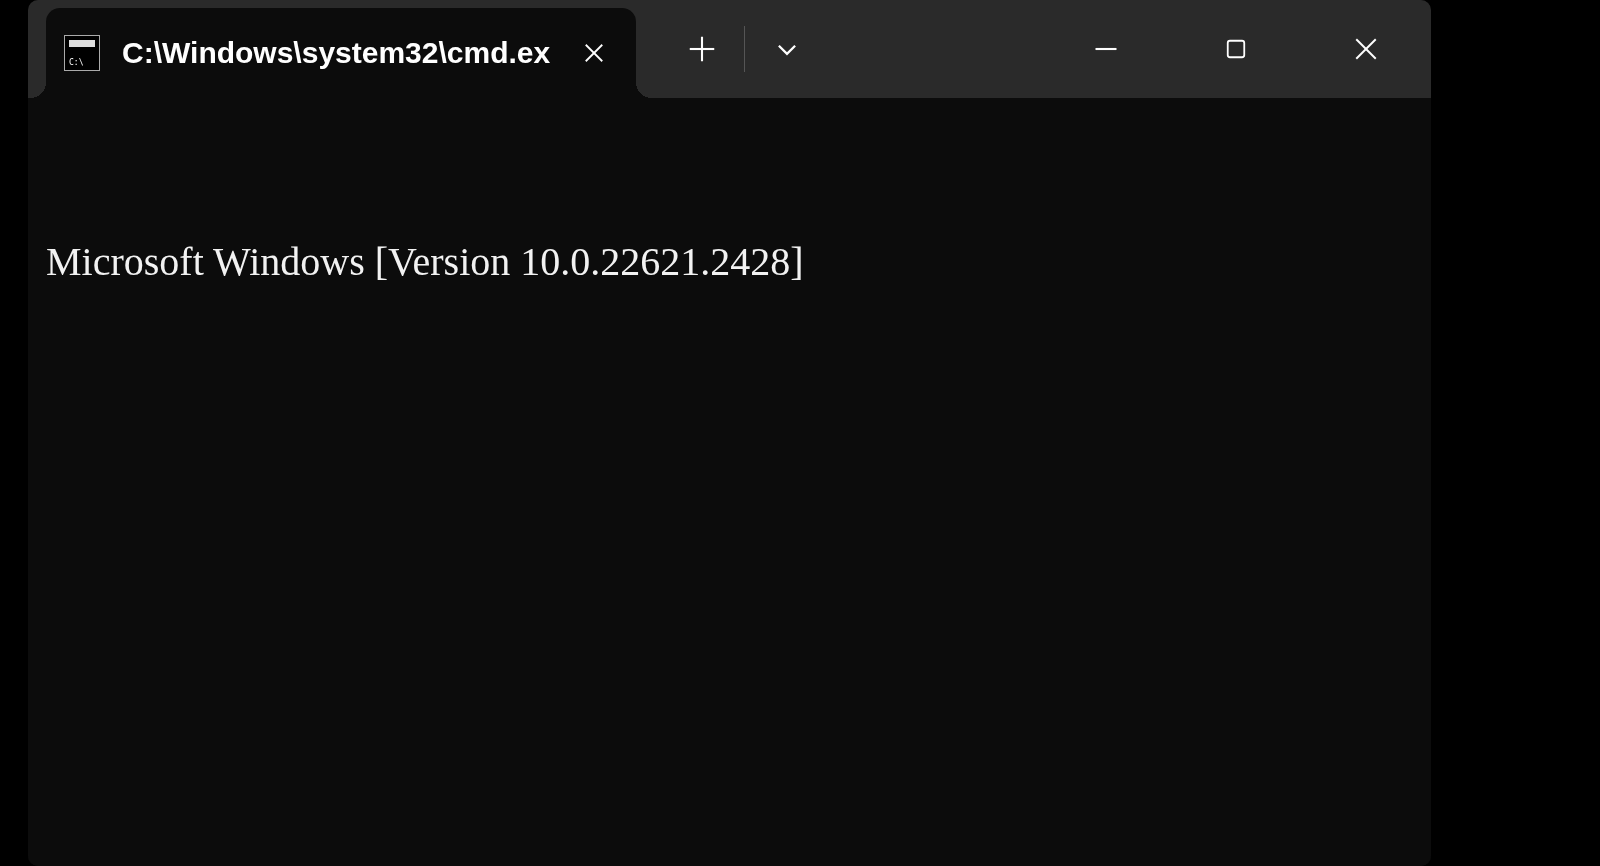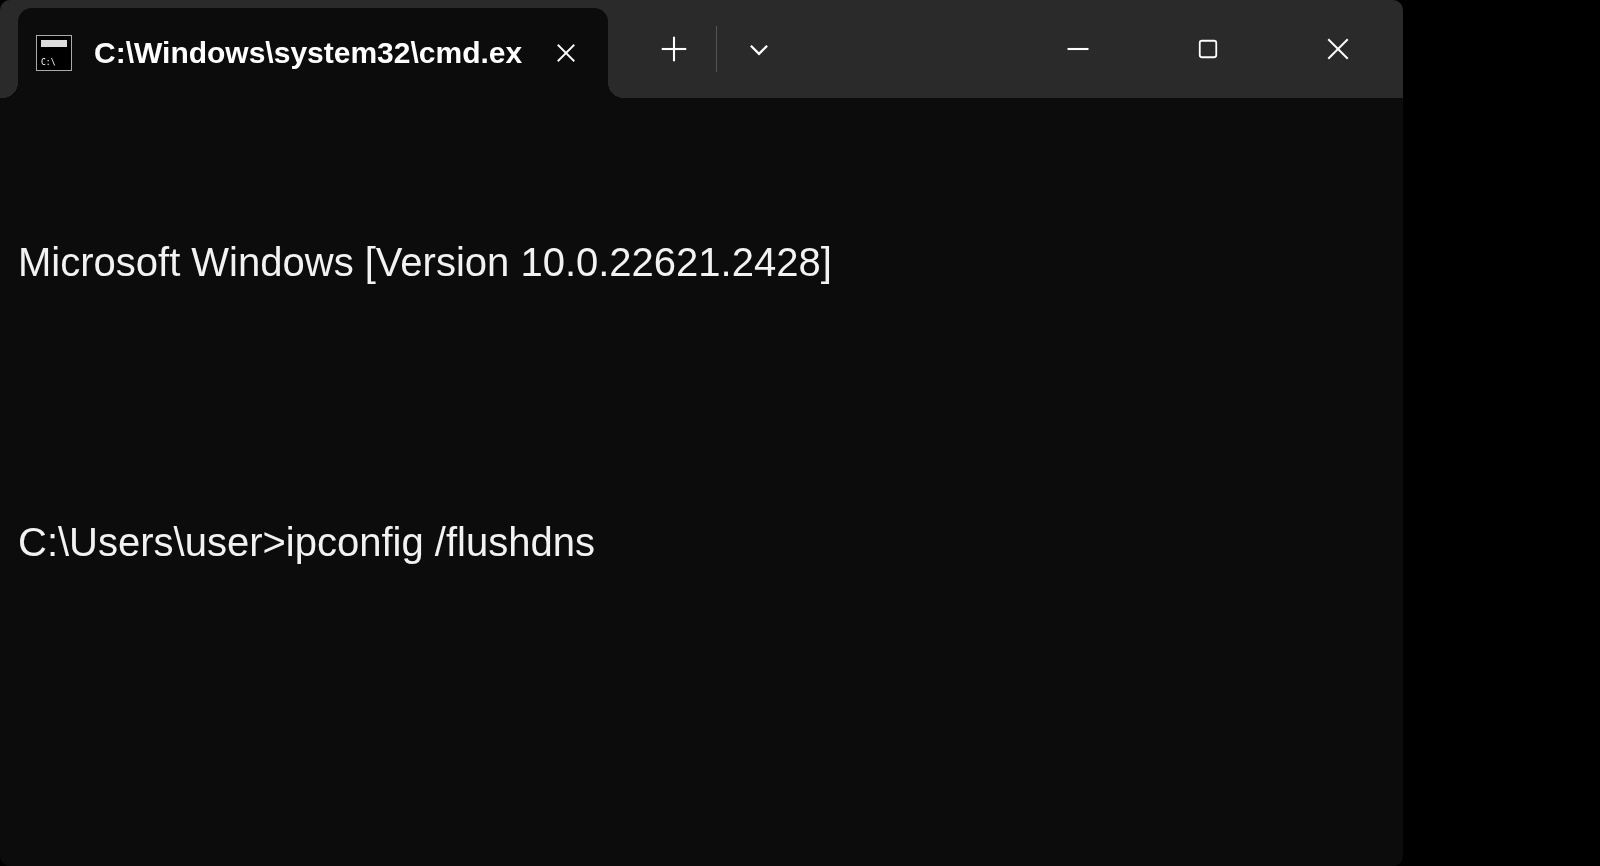--- a/index.html
+++ b/index.html
@@ -12,20 +12,21 @@
     font-family: "Segoe UI", Arial, sans-serif;
   }
   .window {
     width: 1403px;
     height: 866px;
     background: #0c0c0c;
     display: flex;
     flex-direction: column;
     border-radius: 10px;
     overflow: hidden;
+    margin-left: 28px;
   }
   .titlebar {
     height: 98px;
     background: #2a2a2a;
     display: flex;
     align-items: flex-end;
     position: relative;
     flex-shrink: 0;
   }
   .tab {
@@ -145,21 +146,21 @@
     align-items: center;
     justify-content: center;
     color: #fff;
     cursor: pointer;
   }
 
   .terminal {
     flex: 1;
     background: #0c0c0c;
     color: #f2f2f2;
-    font-family: Liberation Sans, sans-serif;
+    font-family: Liberation Serif, serif;
     font-size: 40px;
     line-height: 56px;
     padding: 24px 18px;
     white-space: pre-wrap;
     word-break: break-word;
     overflow: hidden;
   }
   .terminal .line {
     display: block;
   }
@@ -215,21 +216,20 @@
           <line x1="14" y1="2" x2="2" y2="14"></line>
         </svg>
       </div>
     </div>
 
   </div>
 
   <div class="terminal">
     <span class="line">Microsoft Windows [Version 10.0.22621.2428]</span>
     <span class="line"></span>
-    <span class="line">C:\Users\user&gt;ipconfig /flushdns</span>
     <span class="line"></span>
     
     <span class="line"></span>
     
     <span class="line"></span>
     
   </div>
 
 </div>
 

